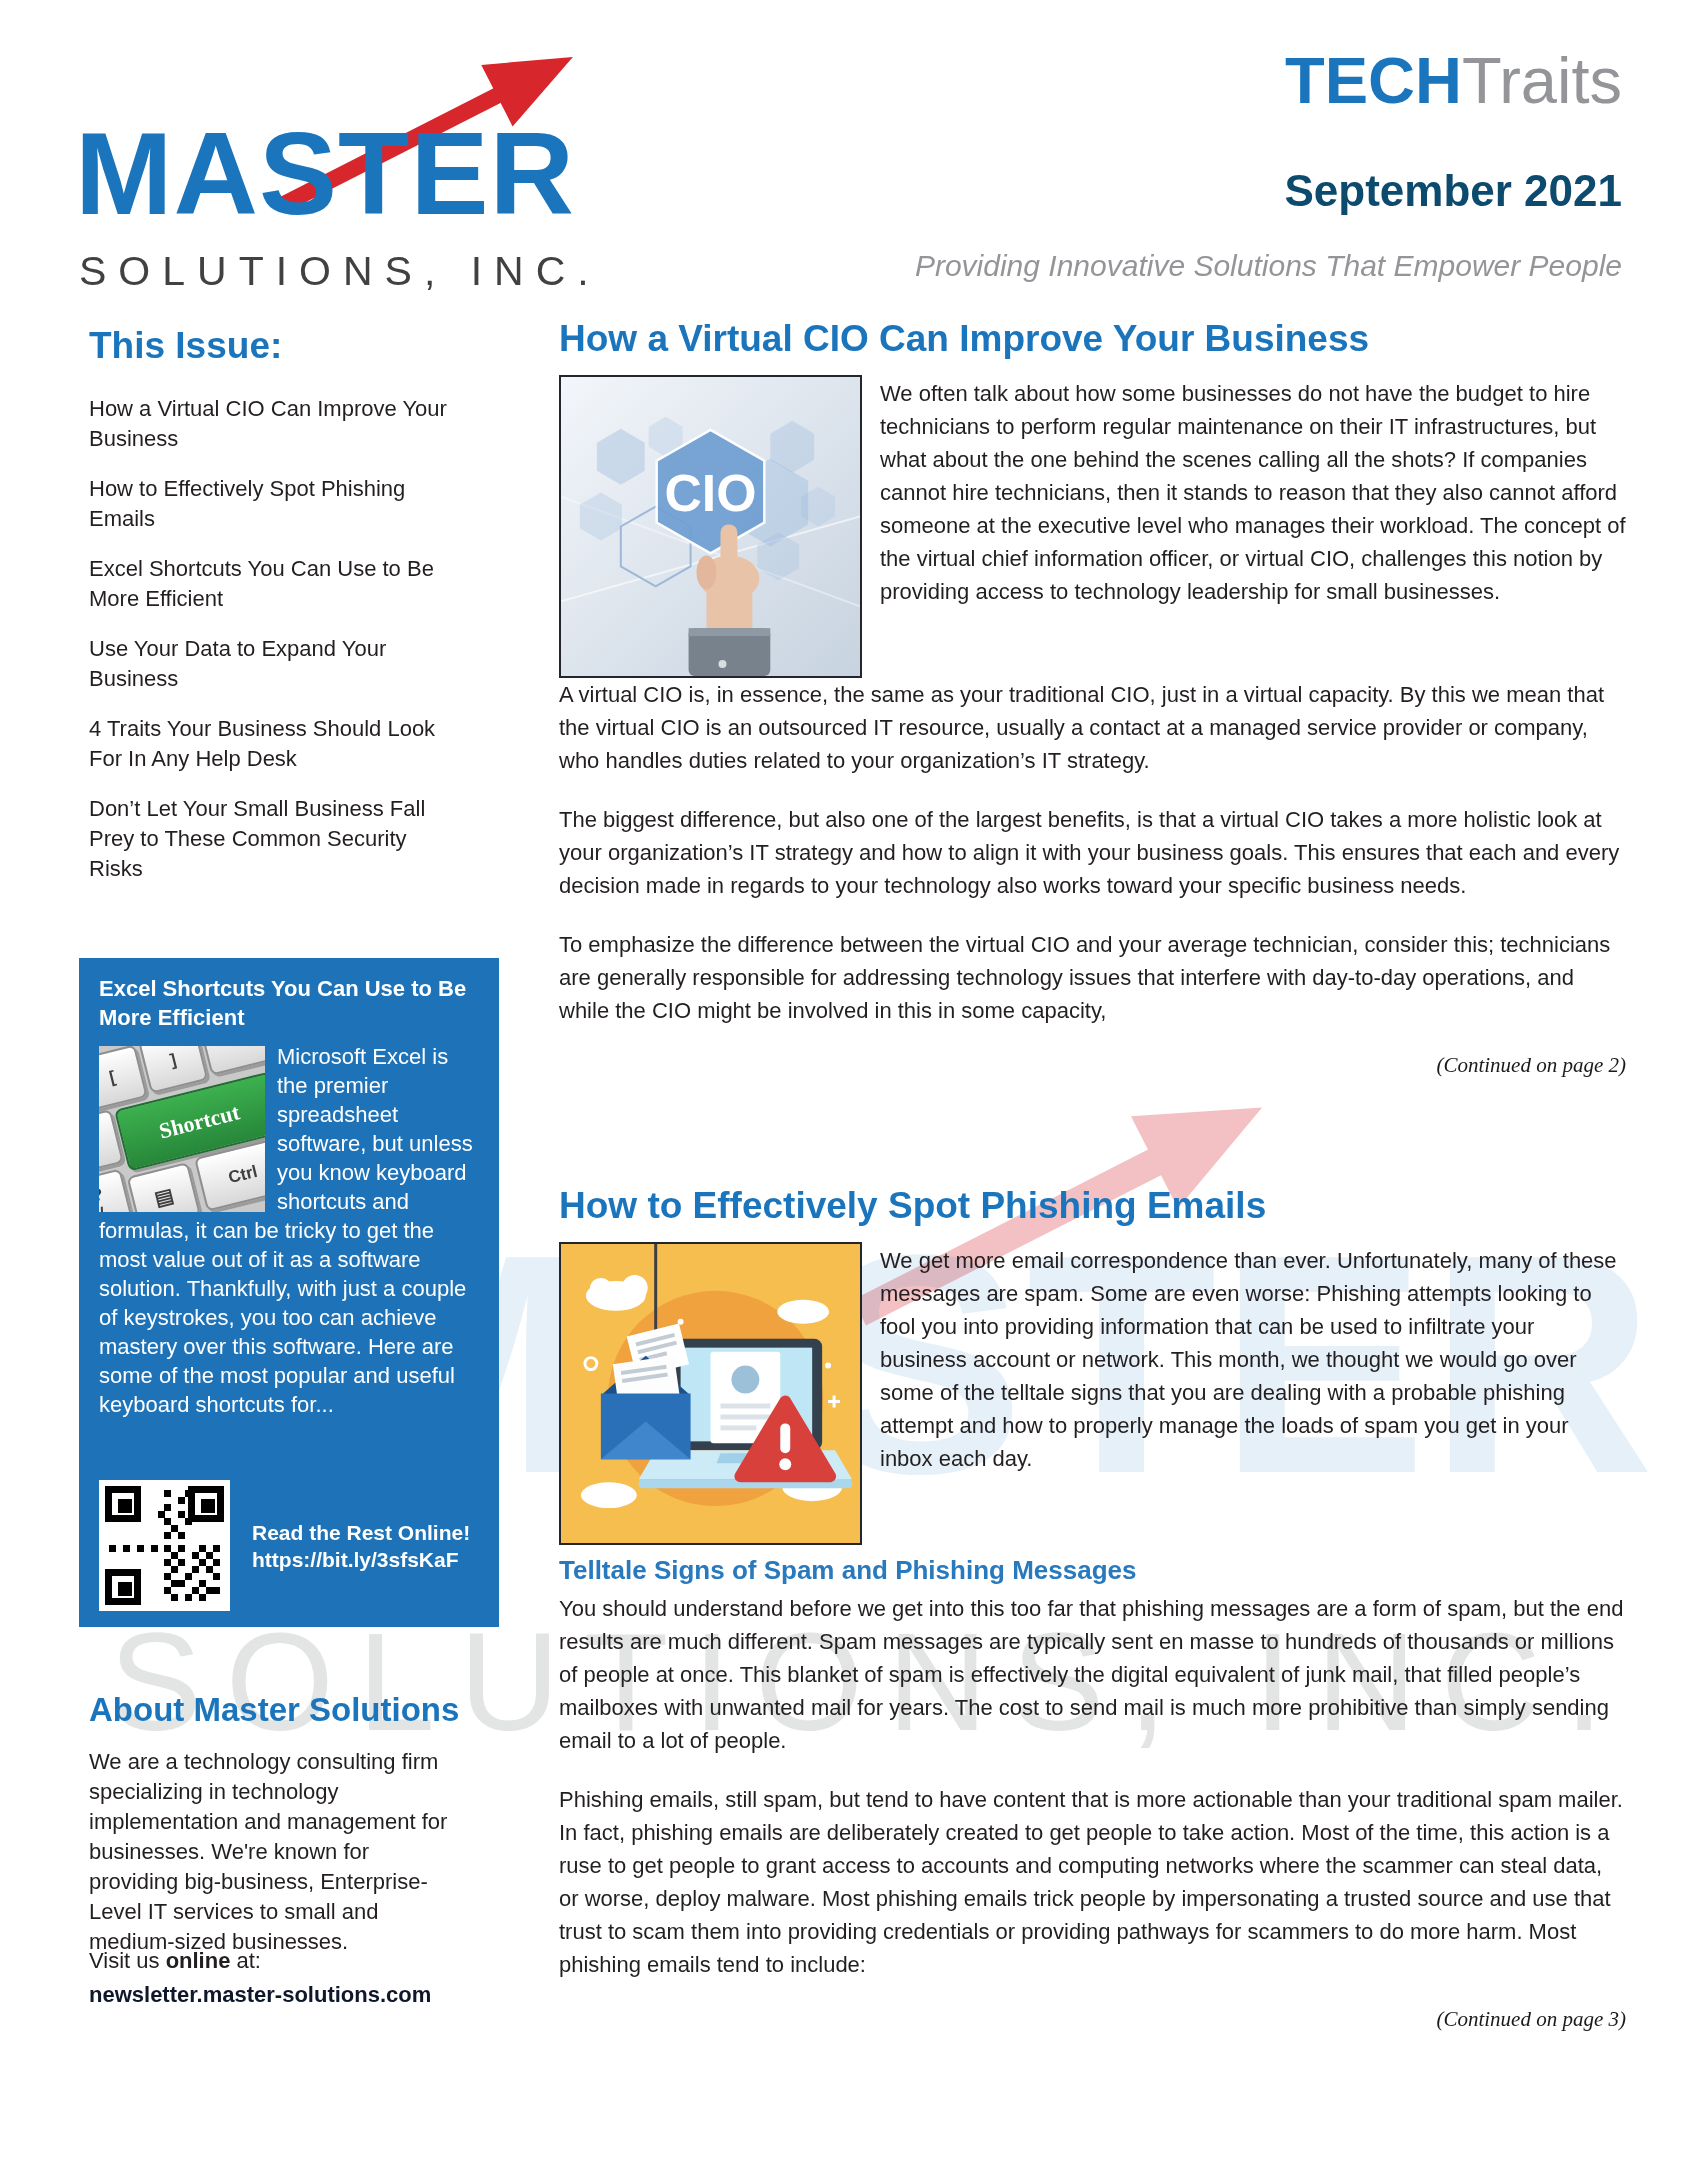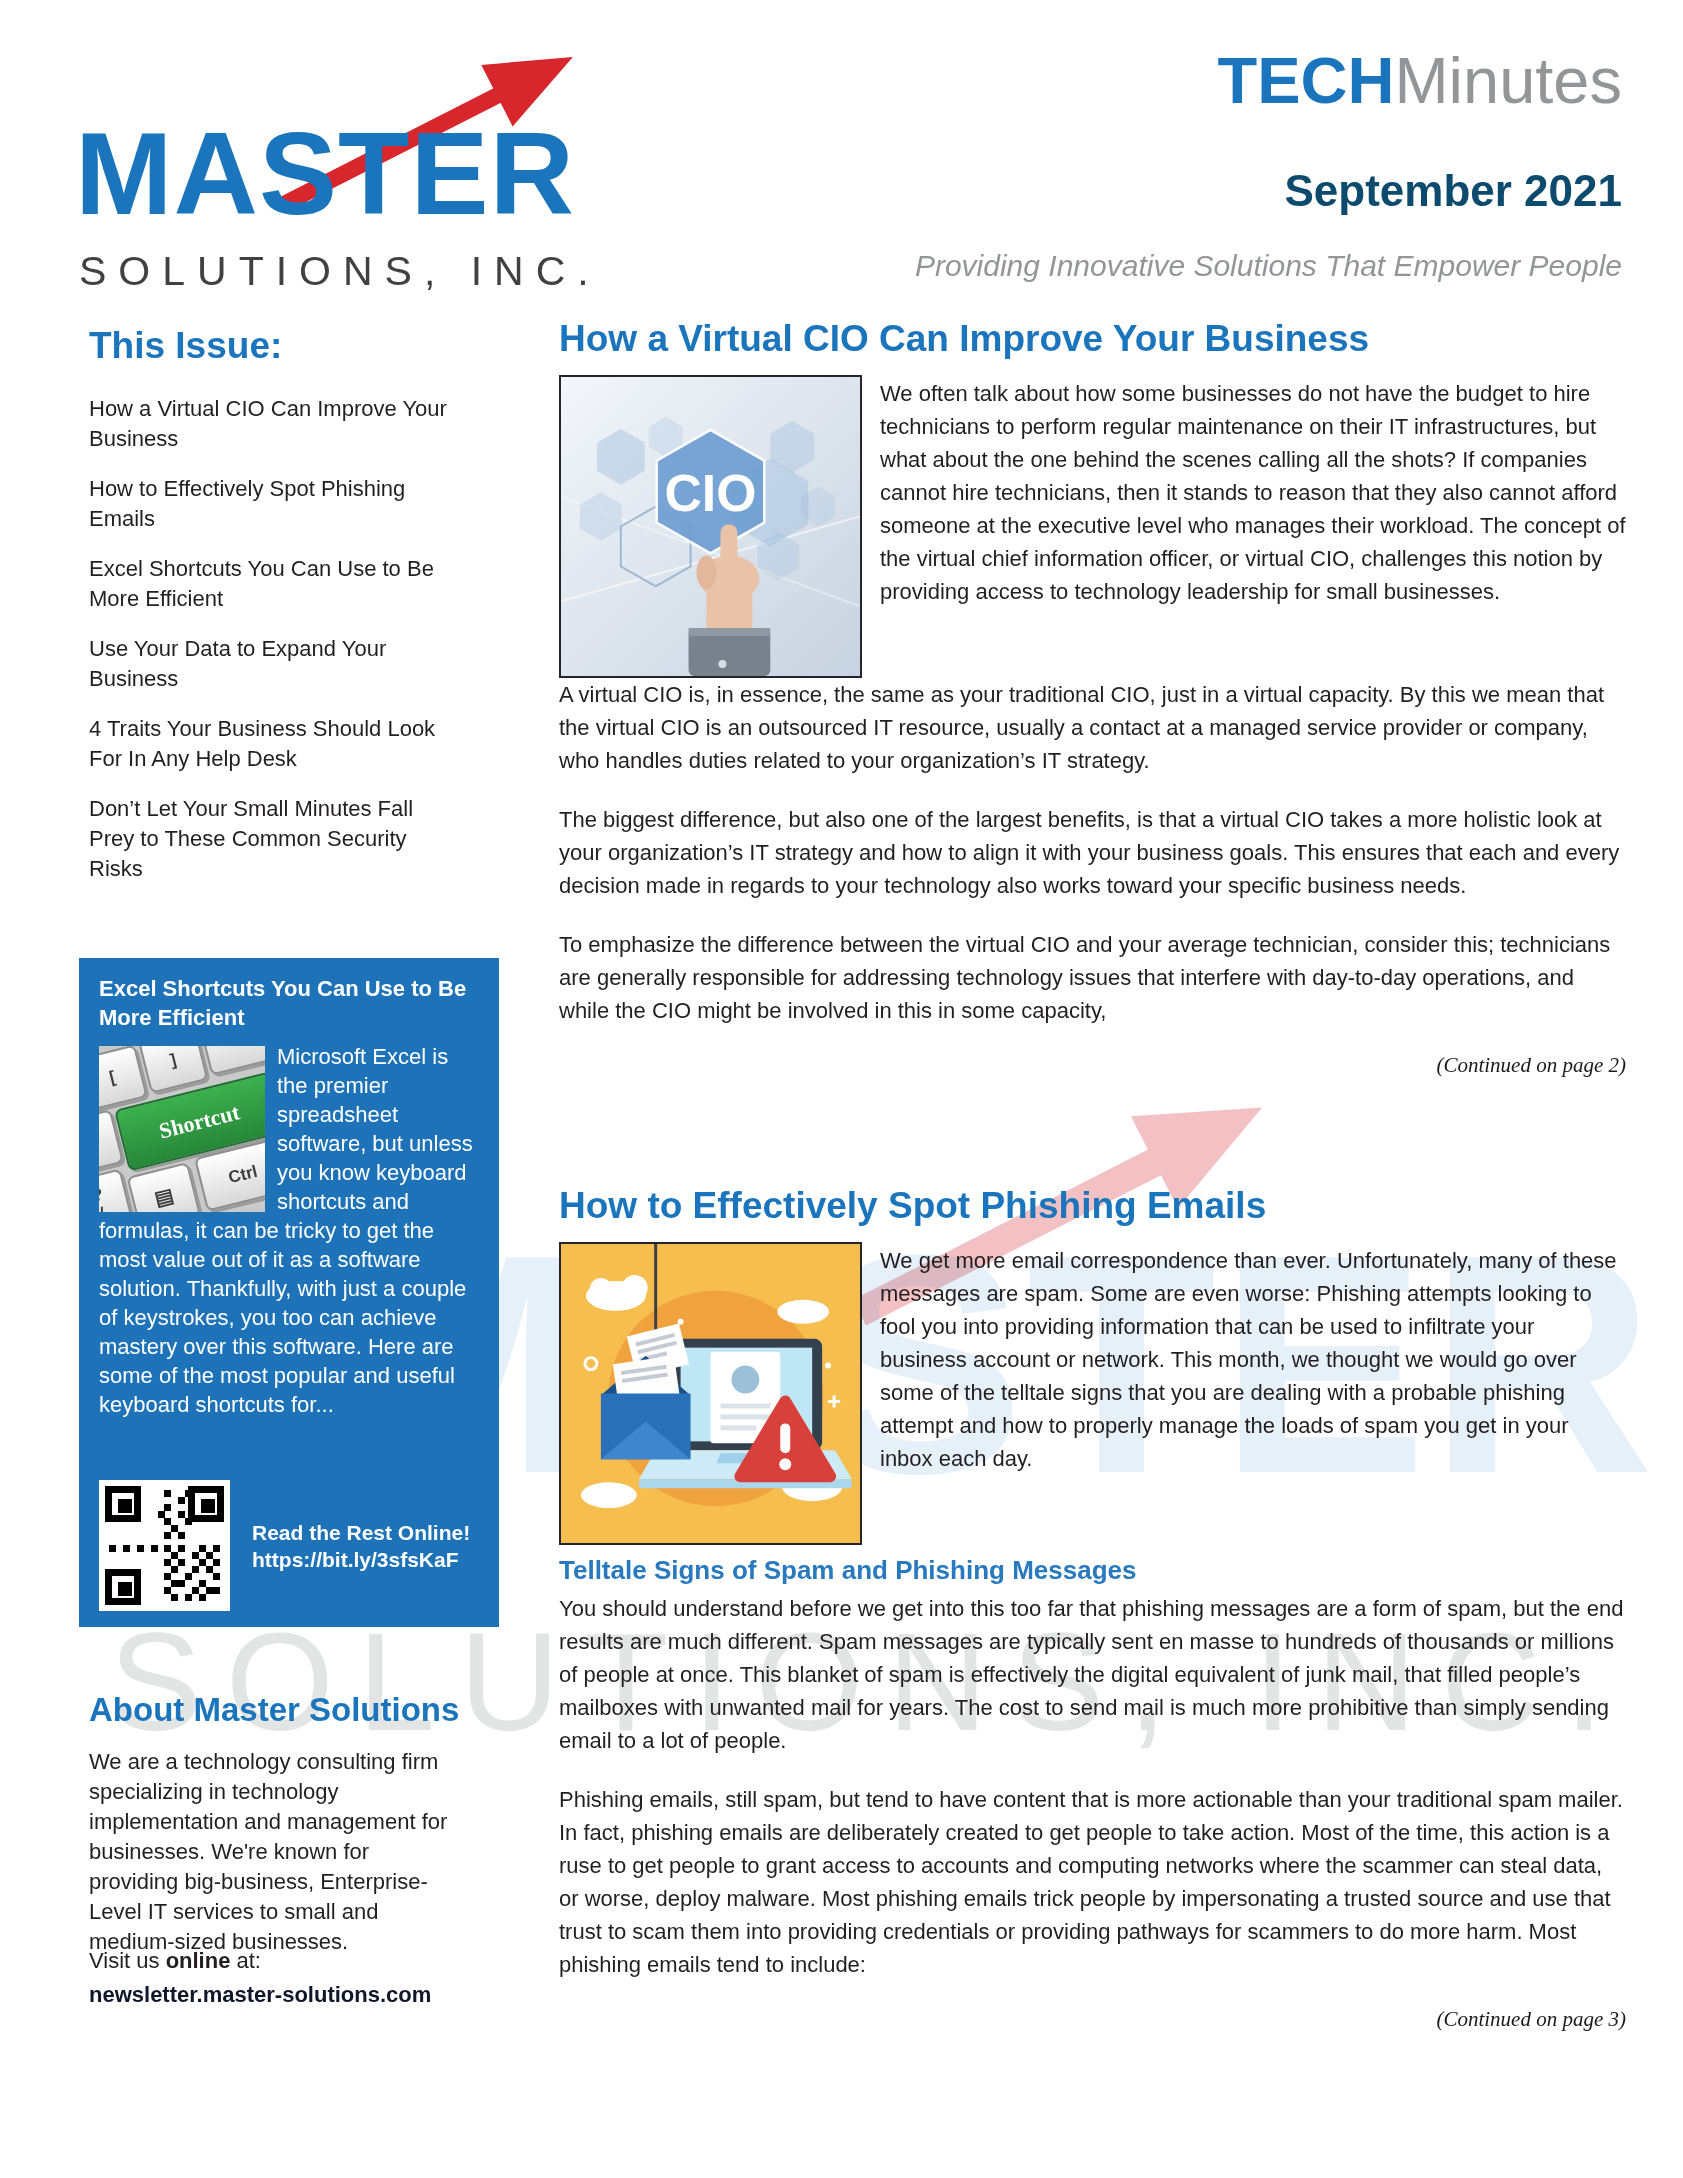--- a/index.html
+++ b/index.html
@@ -105,32 +105,32 @@
       <svg class="logo-arrow" viewBox="0 0 330 200">
         <g transform="rotate(-27 165 100)" fill="#d7262c">
           <rect x="0" y="94" width="240" height="16"></rect>
           <polygon points="238,68 238,136 322,102"></polygon>
         </g>
       </svg>
       <div class="logo-word">MASTER</div>
       <div class="logo-sub">SOLUTIONS, INC.</div>
     </div>
 
-    <div class="mast-title"><span class="t-bold">TECH</span><span class="t-light">Minutes</span></div>
+    <div class="mast-title"><span class="t-bold">TECH</span><span class="t-light">Traits</span></div>
     <div class="issue-date">September 2021</div>
     <div class="tagline">Providing Innovative Solutions That Empower People</div>
 
     <div class="this-issue">This Issue:</div>
     <div class="toc">
       <div class="toc-item">How a Virtual CIO Can Improve Your Business</div>
       <div class="toc-item">How to Effectively Spot Phishing Emails</div>
       <div class="toc-item">Excel Shortcuts You Can Use to Be More Efficient</div>
       <div class="toc-item">Use Your Data to Expand Your Business</div>
       <div class="toc-item">4 Traits Your Business Should Look For In Any Help Desk</div>
-      <div class="toc-item">Don’t Let Your Small Minutes Fall Prey to These Common Security Risks</div>
+      <div class="toc-item">Don’t Let Your Small Business Fall Prey to These Common Security Risks</div>
     </div>
 
     <div class="promo">
       <div class="promo-title">Excel Shortcuts You Can Use to Be More Efficient</div>
       <div class="kb">
         <div class="kb-rot">
           <span class="kb-key k0">[</span>
           <span class="kb-key k1">]</span>
           <span class="kb-key k2">← Enter</span>
           <span class="kb-key k3">"</span>

